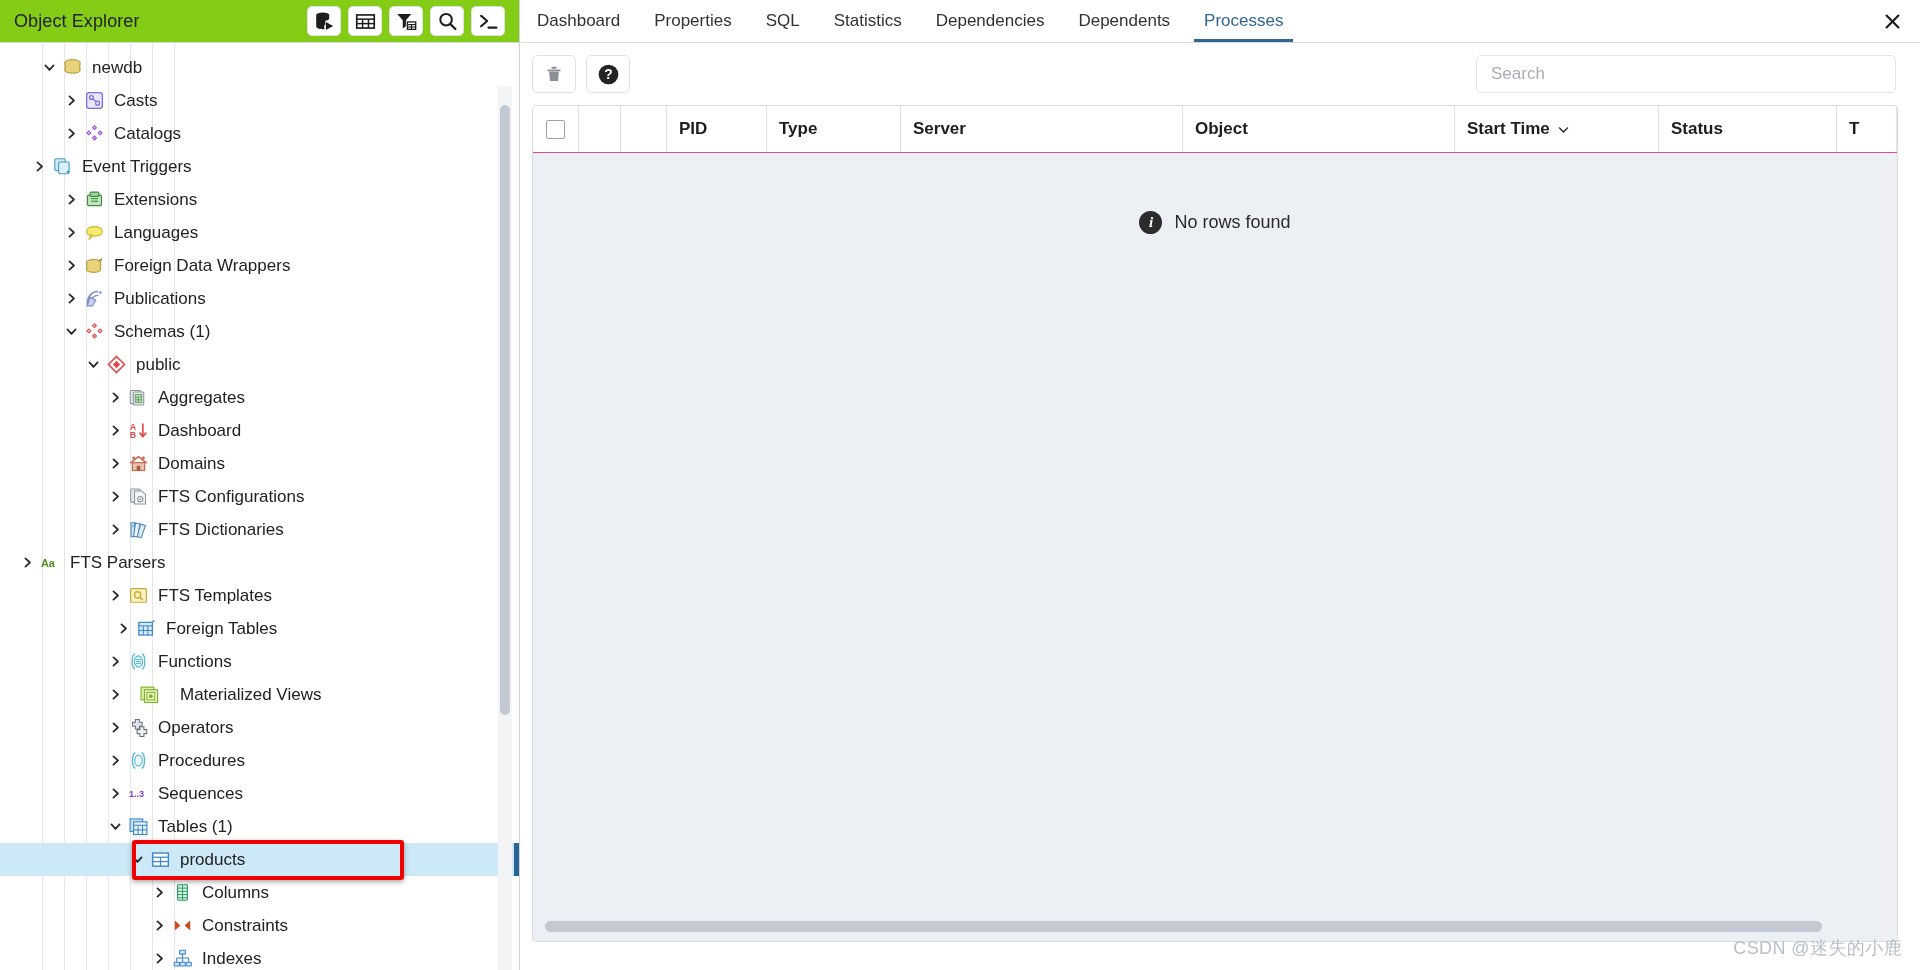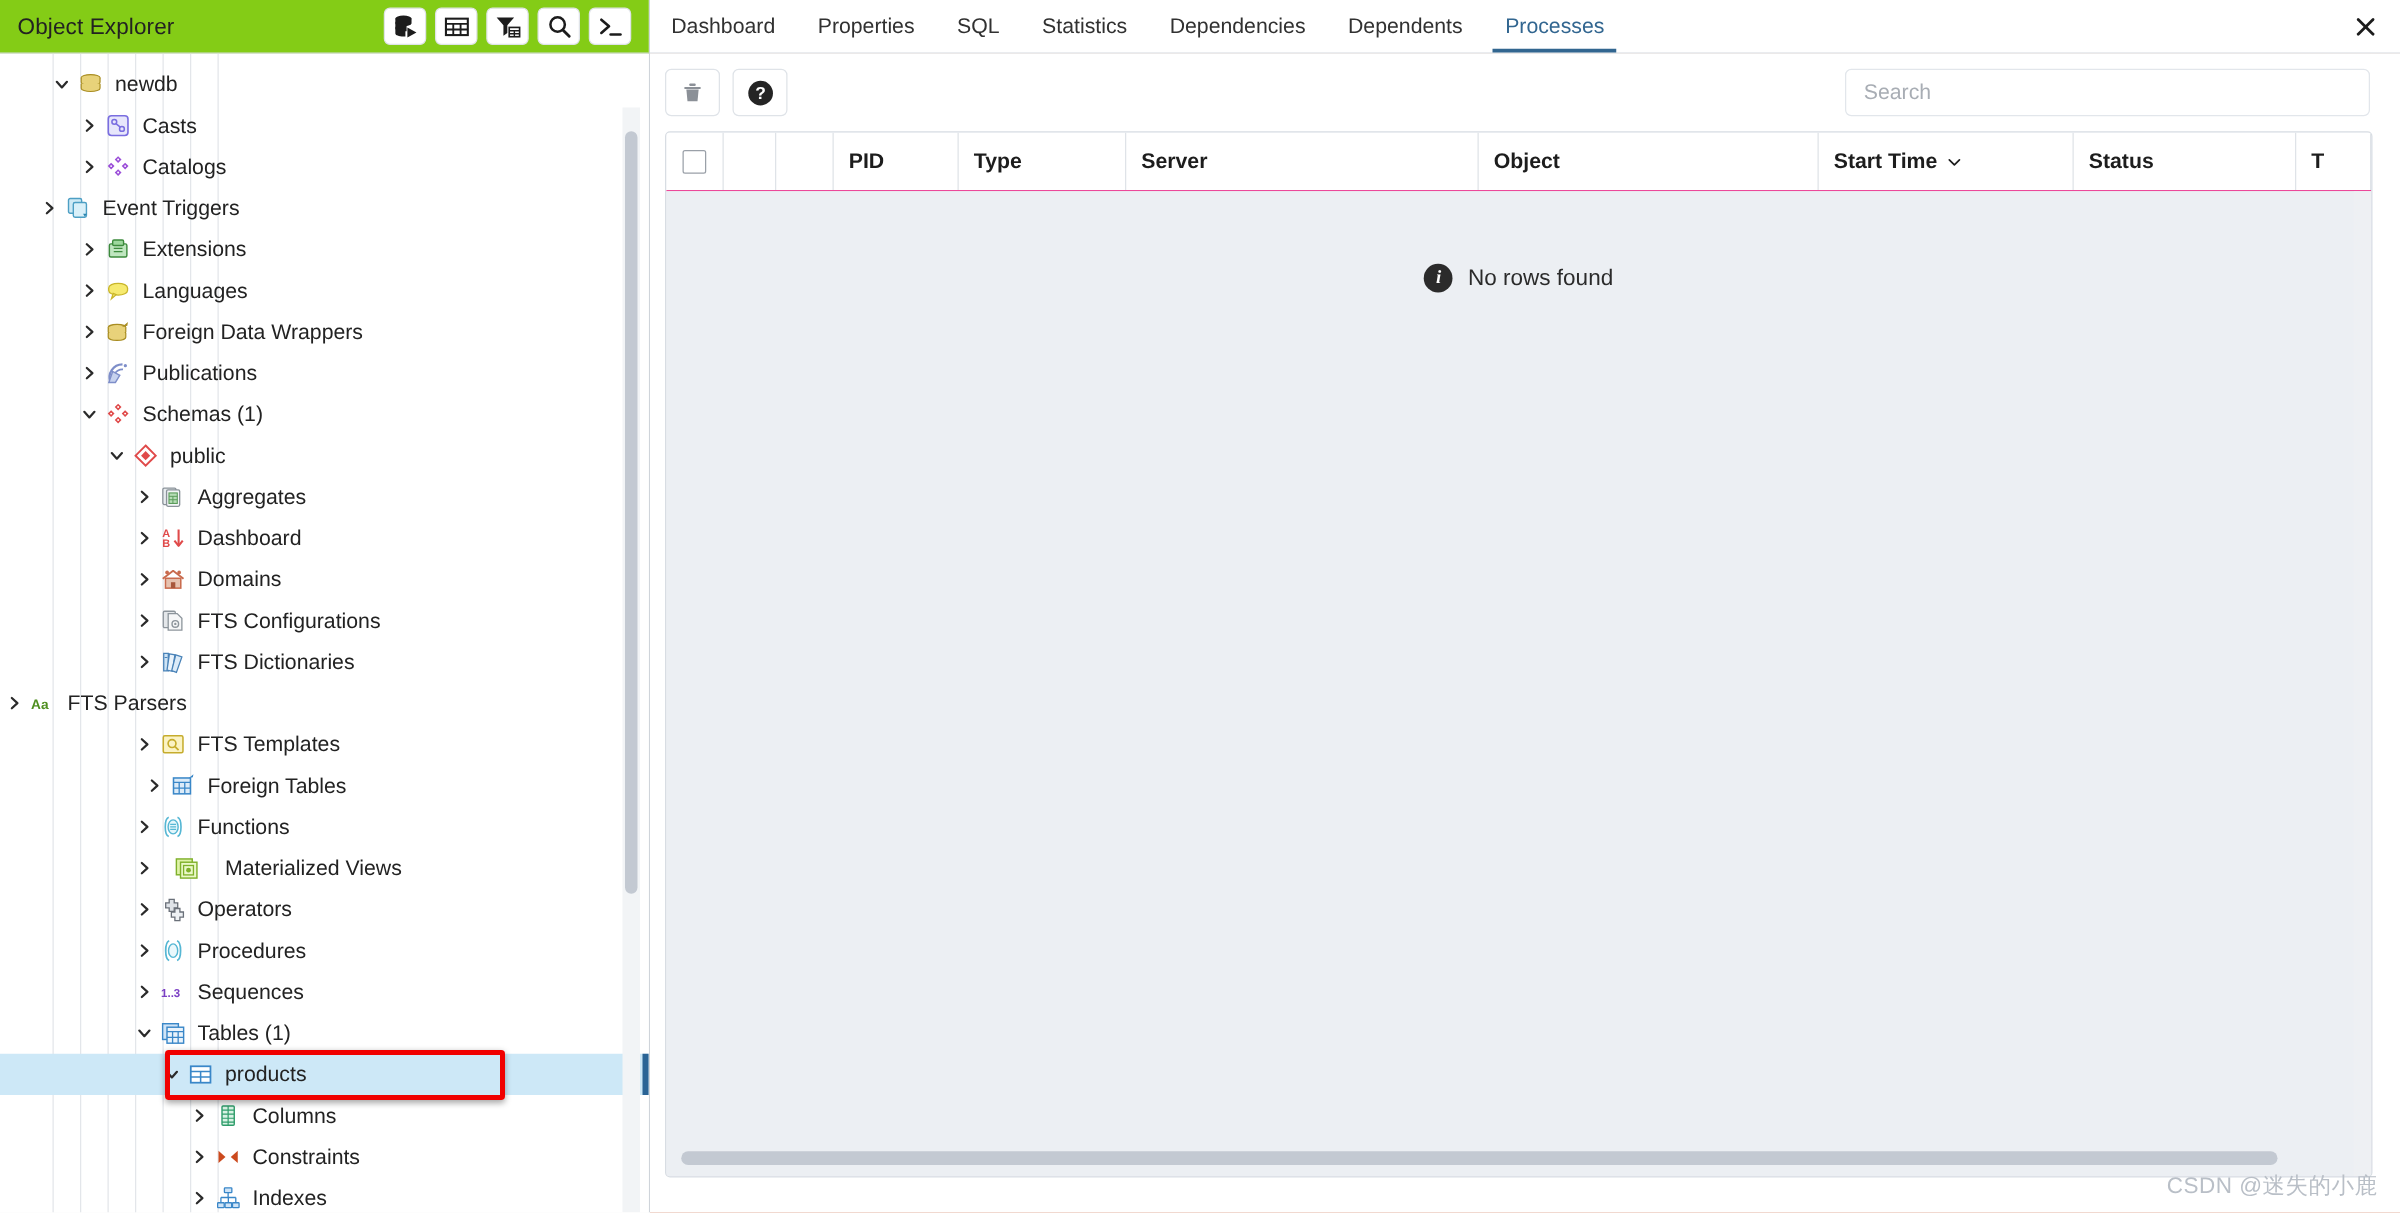--- a/index.html
+++ b/index.html
@@ -527,21 +527,21 @@
             <span class="tico">
               <svg width="21" height="21" viewBox="0 0 24 24">
                 <path d="M3.4 4.2h4.2v16H3.4z" fill="#cfe4f5" stroke="#4a83b8" stroke-width="1.2"></path>
                 <path d="M8.6 4.6l5 .9-2.2 15.1-5-1z" fill="#eaf3fb" stroke="#4a83b8" stroke-width="1.2"></path>
                 <path d="M14.4 5.6l5.6 1.8-5 14.2-4.3-1.6z" fill="#dcebf8" stroke="#4a83b8" stroke-width="1.2"></path>
                 <line x1="4.2" y1="8" x2="6.8" y2="8" stroke="#4a83b8" stroke-width="1"></line>
               </svg>
             </span>
             <span class="tlabel">FTS Dictionaries</span>
           </div>
-          <div class="tnode" style="">
+          <div class="tnode" style=" margin-left: 16px;">
             <span class="arrow">
               <svg width="13" height="13" viewBox="0 0 16 16">
                 <polyline points="5.5,3 11,8 5.5,13" fill="none" stroke="#2b2b2b" stroke-width="2.2" stroke-linecap="round" stroke-linejoin="round"></polyline>
               </svg>
             </span>
             <span class="tico">
               <svg width="21" height="21" viewBox="0 0 24 24">
                 <text x="1" y="17" font-family="Liberation Sans, sans-serif" font-size="12.5" font-weight="bold" fill="#4f8f20">Aa</text>
               </svg>
             </span>

